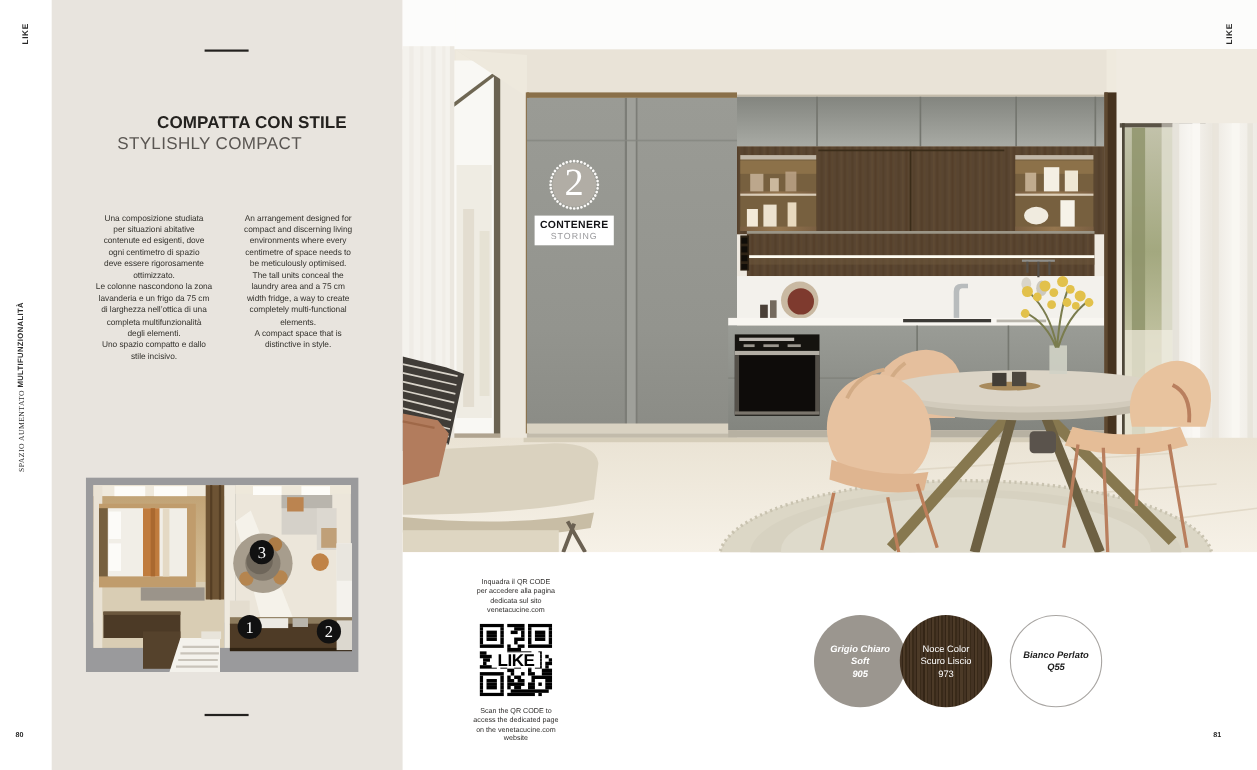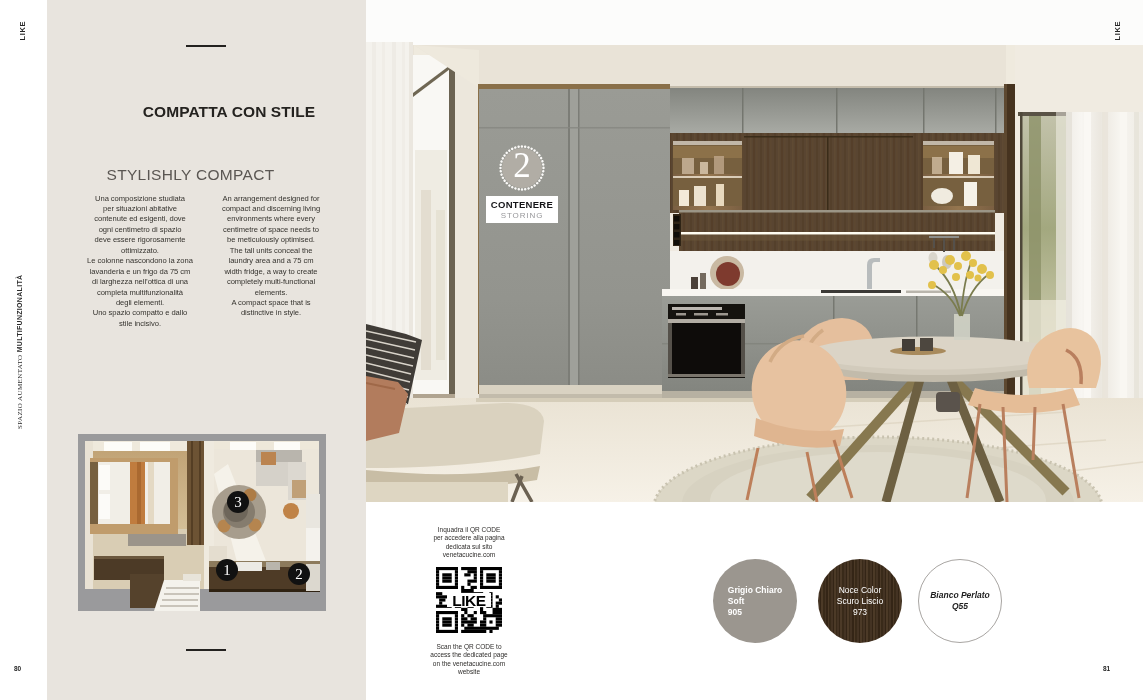--- a/index.html
+++ b/index.html
@@ -20,21 +20,21 @@
 <div class="abs vtext" style="left:16px;top:289px;height:140px;font-size:7px;color:#2c2c2c;white-space:nowrap;">
 <span style="font-family:'Liberation Serif',serif;letter-spacing:0.4px;">SPAZIO AUMENTATO&nbsp;</span><b style="letter-spacing:0.3px;">MULTIFUNZIONALITÀ</b>
 </div>
 
 <div class="abs" style="left:14px;top:665px;font-size:6.5px;font-weight:bold;color:#262626;">80</div>
 
 <div class="abs" style="left:186px;top:45px;width:40px;height:2px;background:#23211f;"></div>
 
 <div class="abs" style="left:47px;top:103.5px;width:364px;text-align:center;font-size:15.5px;line-height:15.5px;font-weight:bold;letter-spacing:0.1px;color:#24221f;">COMPATTA CON STILE</div>
 
-<div class="abs" style="left:47px;top:122.5px;width:287px;text-align:center;font-size:15.5px;line-height:15.5px;font-weight:normal;letter-spacing:0.3px;color:#5a5652;margin-top:44px;">STYLISHLY COMPACT</div>
+<div class="abs" style="left:47px;top:122.5px;width:287px;text-align:center;font-size:15.5px;line-height:15.5px;font-weight:normal;letter-spacing:0.3px;color:#5a5652;">STYLISHLY COMPACT</div>
 
 <div class="abs" style="left:75px;top:193.5px;width:130px;text-align:center;font-size:7.6px;line-height:10.45px;letter-spacing:-0.05px;color:#35332e;">Una composizione studiata<br>per situazioni abitative<br>contenute ed esigenti, dove<br>ogni centimetro di spazio<br>deve essere rigorosamente<br>ottimizzato.<br>Le colonne nascondono la zona<br>lavanderia e un frigo da 75 cm<br>di larghezza nell’ottica di una<br>completa multifunzionalità<br>degli elementi.<br>Uno spazio compatto e dallo<br>stile incisivo.</div>
 
 <div class="abs" style="left:206px;top:193.5px;width:130px;text-align:center;font-size:7.6px;line-height:10.45px;letter-spacing:-0.05px;color:#35332e;">An arrangement designed for<br>compact and discerning living<br>environments where every<br>centimetre of space needs to<br>be meticulously optimised.<br>The tall units conceal the<br>laundry area and a 75 cm<br>width fridge, a way to create<br>completely multi-functional<br>elements.<br>A compact space that is<br>distinctive in style.</div>
 
 <svg class="abs" style="left:78px;top:434px;" width="248" height="177" viewBox="0 0 248 177">
 <defs>
 <linearGradient id="pWood" x1="0" y1="0" x2="0" y2="1">
   <stop offset="0" stop-color="#bfa072"></stop>
         <stop offset="1" stop-color="#ddcba6"></stop>
@@ -531,21 +531,21 @@
 <rect x="0.0" y="62.86" width="22.0" height="3.14"></rect>
 <rect x="25.14" y="62.86" width="25.14" height="3.14"></rect>
 <rect x="53.43" y="62.86" width="3.14" height="3.14"></rect>
 </g>
 <rect x="11" y="26" width="44" height="14" fill="#ffffff"></rect>
 <text x="33" y="38.5" text-anchor="middle" font-family="Liberation Sans,sans-serif" font-size="15.5" font-weight="bold" letter-spacing="-0.5" fill="#000000">LIKE</text>
 </svg>
 
 <div class="abs" style="left:404px;top:643px;width:130px;text-align:center;font-size:6.5px;line-height:8.4px;color:#2e2c2a;">Scan the QR CODE to<br>access the dedicated page<br>on the venetacucine.com<br>website</div>
 
-<div class="abs" style="left:713px;top:559px;width:84px;height:84px;border-radius:50%;background:#9b968f;display:flex;align-items:center;justify-content:center;text-align:left;color:#fff;font-size:8.5px;font-weight:bold;line-height:11px;">Grigio Chiaro<br>Soft<br>905</div>
+<div class="abs" style="left:740px;top:559px;width:84px;height:84px;border-radius:50%;background:#9b968f;display:flex;align-items:center;justify-content:center;text-align:center;color:#fff;font-size:8.5px;font-weight:bold;line-height:11px;font-style:italic;">Grigio Chiaro<br>Soft<br>905</div>
 
 <div class="abs" style="left:818px;top:559px;width:84px;height:84px;border-radius:50%;overflow:hidden;display:flex;align-items:center;justify-content:center;text-align:center;color:#fff;font-size:8.5px;font-weight:normal;line-height:11px;background:repeating-linear-gradient(90deg,#443323 0 2px,#342516 2px 3px,#4c3a27 3px 5px,#392a19 5px 6.5px);">
     <span style="position:relative;">Noce Color<br>Scuro Liscio<br>973</span>
   </div>
 
 <div class="abs" style="left:918px;top:559px;width:84px;height:84px;border-radius:50%;background:#ffffff;border:1px solid #a8a5a2;box-sizing:border-box;display:flex;align-items:center;justify-content:center;text-align:center;color:#1d1d1d;font-size:8.5px;font-weight:bold;line-height:11px;font-style:italic;">Bianco Perlato<br>Q55</div>
 
 <div class="abs" style="left:1103px;top:665px;font-size:6.5px;font-weight:bold;color:#262626;">81</div>
 
 </body></html>

